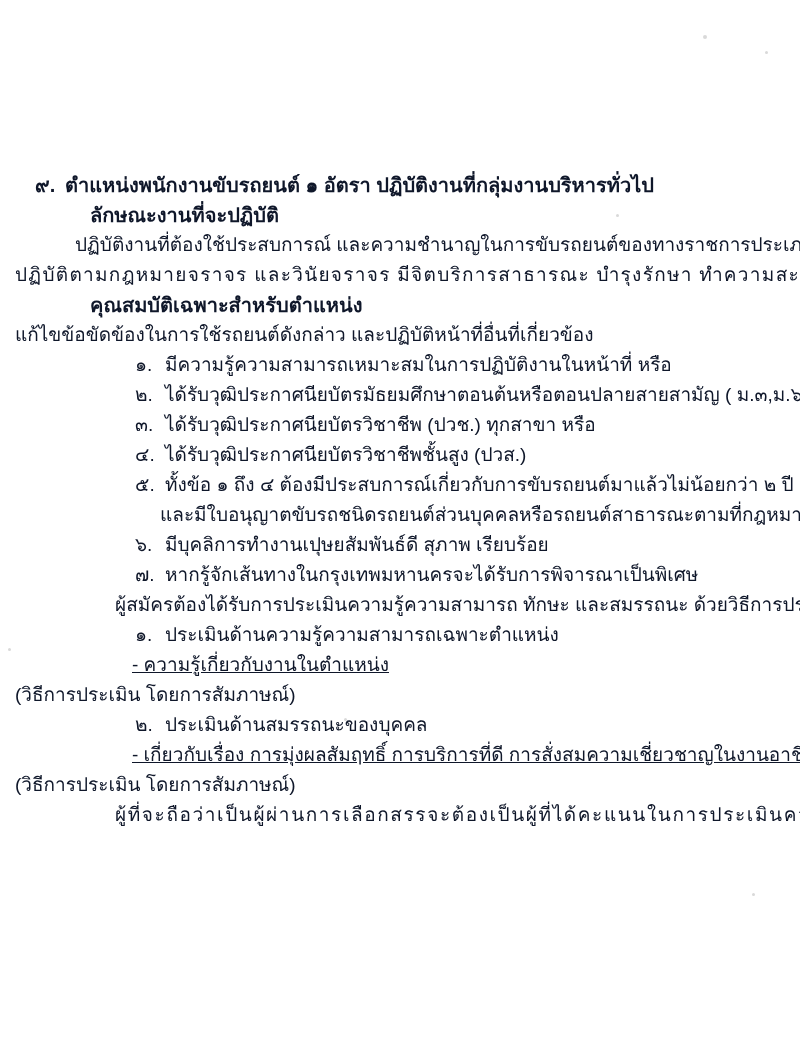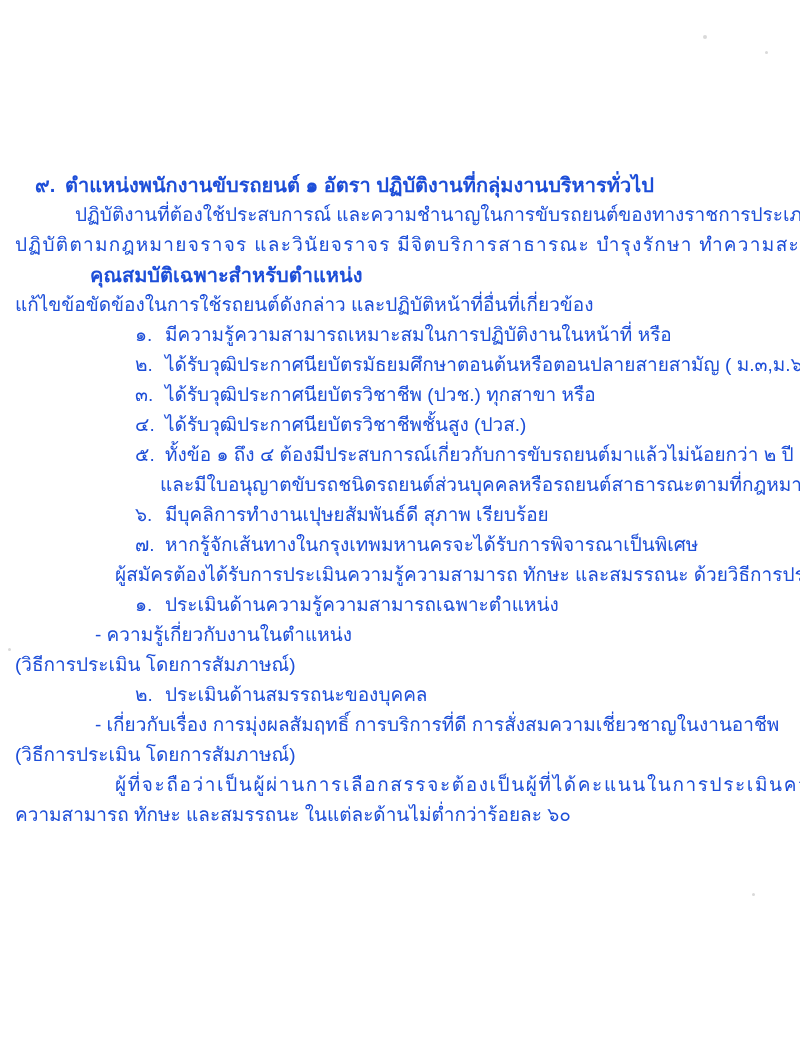--- a/index.html
+++ b/index.html
@@ -7,21 +7,21 @@
     padding: 0;
     background: #ffffff;
   }
   .page {
     position: relative;
     width: 800px;
     height: 1059px;
     background: #ffffff;
     overflow: hidden;
     font-family: "Liberation Sans", sans-serif;
-    color: #1d4ed8;
+    color: #0f172a;
   }
   .doc {
     position: absolute;
     top: 170px;
     left: 15px;
     right: 6px;
     font-size: 19px;
   }
   .line {
     height: 30px;
@@ -38,41 +38,42 @@
   .h2 { margin-left: 75px; font-size: 20px; }
   .first-indent { margin-left: 60px; }
   .stretch { letter-spacing: 1.3px; }
   .qitem { margin-left: 120px; }
   .inum {
     display: inline-block;
     width: 30px;
   }
   .cont { margin-left: 145px; }
   .intro { margin-left: 100px; }
-  .detail { margin-left: 80px; }
+  .detail { margin-left: 117px; text-decoration: underline; }
   .method { }
   .closing1 { margin-left: 100px; letter-spacing: 1.6px; }
   .closing2 { margin-left: 0; }
   .speck {
     position: absolute;
     border-radius: 50%;
     background: #b9b9b9;
     opacity: 0.55;
   }
 </style>
 </head>
 <body>
 
 <div class="page">
   <div class="doc">
 
     <div class="line title-line bold">
       <span class="title-num">๙.</span><span>ตำแหน่งพนักงานขับรถยนต์ ๑ อัตรา ปฏิบัติงานที่กลุ่มงานบริหารทั่วไป</span>
     </div>
 
+    <div class="line h2 bold">ลักษณะงานที่จะปฏิบัติ</div>
     <div class="line first-indent">ปฏิบัติงานที่ต้องใช้ประสบการณ์ และความชำนาญในการขับรถยนต์ของทางราชการประเภทต่าง ๆ</div>
     <div class="line stretch">ปฏิบัติตามกฎหมายจราจร และวินัยจราจร มีจิตบริการสาธารณะ บำรุงรักษา ทำความสะอาดรถยนต์</div>
     <div class="line h2 bold">คุณสมบัติเฉพาะสำหรับตำแหน่ง</div>
 
     <div class="line">แก้ไขข้อขัดข้องในการใช้รถยนต์ดังกล่าว และปฏิบัติหน้าที่อื่นที่เกี่ยวข้อง</div>
 
     <div class="line qitem">
       <span class="inum">๑.</span><span>มีความรู้ความสามารถเหมาะสมในการปฏิบัติงานในหน้าที่ หรือ</span>
     </div>
     <div class="line qitem">
@@ -103,21 +104,20 @@
     <div class="line detail">- ความรู้เกี่ยวกับงานในตำแหน่ง</div>
     <div class="line method">(วิธีการประเมิน โดยการสัมภาษณ์)</div>
 
     <div class="line qitem">
       <span class="inum">๒.</span><span>ประเมินด้านสมรรถนะของบุคคล</span>
     </div>
     <div class="line detail">- เกี่ยวกับเรื่อง การมุ่งผลสัมฤทธิ์ การบริการที่ดี การสั่งสมความเชี่ยวชาญในงานอาชีพ</div>
     <div class="line method">(วิธีการประเมิน โดยการสัมภาษณ์)</div>
 
     <div class="line closing1">ผู้ที่จะถือว่าเป็นผู้ผ่านการเลือกสรรจะต้องเป็นผู้ที่ได้คะแนนในการประเมินความรู้</div>
-    <div class="line closing2">ความสามารถ ทักษะ และสมรรถนะ ในแต่ละด้านไม่ต่ำกว่าร้อยละ ๖๐</div>
 
   </div>
 
   <div class="speck" style="left:703px; top:35px; width:4px; height:4px;"></div>
   <div class="speck" style="left:765px; top:51px; width:3px; height:3px;"></div>
   <div class="speck" style="left:616px; top:214px; width:3px; height:3px;"></div>
   <div class="speck" style="left:344px; top:718px; width:3px; height:3px;"></div>
   <div class="speck" style="left:8px; top:648px; width:3px; height:3px;"></div>
   <div class="speck" style="left:752px; top:893px; width:3px; height:3px;"></div>
 </div>

